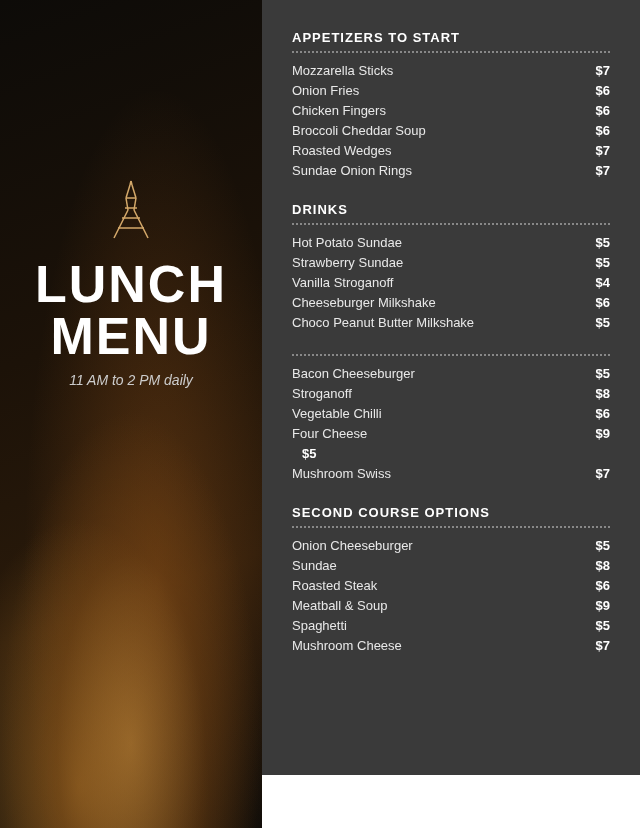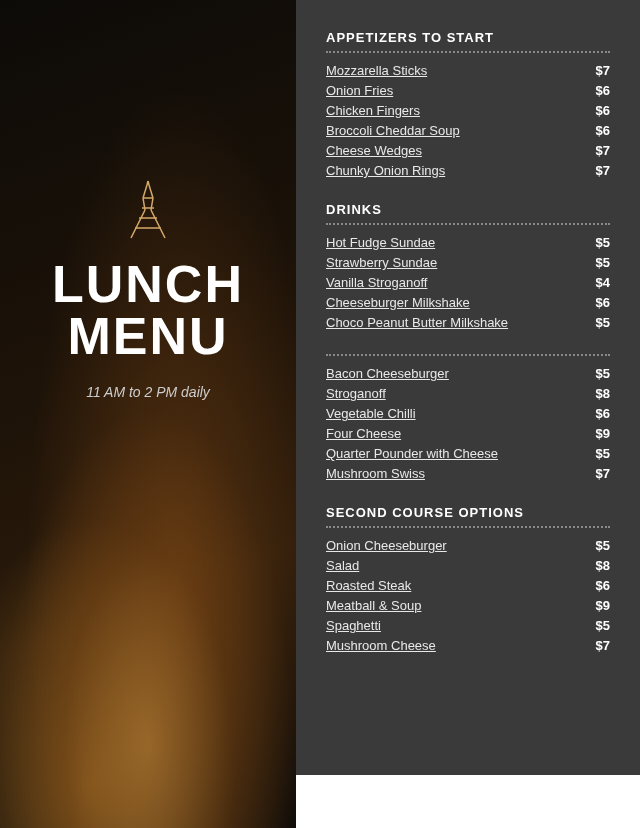--- a/index.html
+++ b/index.html
@@ -7,21 +7,21 @@
     body {
       width: 640px;
       height: 828px;
       font-family: 'Georgia', serif;
       display: flex;
       overflow: hidden;
     }
 
     
     .left-panel {
-      width: 296px;
+      width: 262px;
       height: 828px;
       position: relative;
       background: #1a1008;
       flex-shrink: 0;
       overflow: hidden;
     }
 
     .left-bg {
       position: absolute;
       inset: 0;
@@ -65,21 +65,21 @@
       color: #ffffff;
       text-align: center;
       line-height: 1;
       text-transform: uppercase;
       letter-spacing: 2px;
     }
 
     .menu-hours {
       color: #cccccc;
       font-size: 14px;
-      margin-top: 22px;
+      margin-top: 10px;
       font-family: 'Arial', sans-serif;
       font-style: italic;
     }
 
     
     .right-panel {
       flex: 1;
       height: 775px;
       background: #3a3a3a;
       padding: 30px 30px 20px 30px;
@@ -112,21 +112,20 @@
       justify-content: space-between;
       align-items: baseline;
       margin-bottom: 5px;
     }
 
     .item-name {
       font-family: 'Arial', sans-serif;
       font-size: 13px;
       color: #e8e8e8;
       font-weight: 400;
-      text-decoration: underline;
     }
 
     .item-price {
       font-family: 'Arial', sans-serif;
       font-size: 13px;
       font-weight: 700;
       color: #ffffff;
       flex-shrink: 0;
       margin-left: 10px;
     }
@@ -184,33 +183,33 @@
         </div>
         <div class="menu-item">
           <span class="item-name">Chicken Fingers</span>
           <span class="item-price">$6</span>
         </div>
         <div class="menu-item">
           <span class="item-name">Broccoli Cheddar Soup</span>
           <span class="item-price">$6</span>
         </div>
         <div class="menu-item">
-          <span class="item-name">Cheese Wedges</span>
-          <span class="item-price">$7</span>
-        </div>
-        <div class="menu-item">
-          <span class="item-name">Chunky Onion Rings</span>
+          <span class="item-name">Roasted Wedges</span>
+          <span class="item-price">$7</span>
+        </div>
+        <div class="menu-item">
+          <span class="item-name">Sundae Onion Rings</span>
           <span class="item-price">$7</span>
         </div>
       </div>
       <div class="section">
         <div class="section-title">DRINKS</div>
         <hr class="dotted-line">
         <div class="menu-item">
-          <span class="item-name">Hot Fudge Sundae</span>
+          <span class="item-name">Hot Potato Sundae</span>
           <span class="item-price">$5</span>
         </div>
         <div class="menu-item">
           <span class="item-name">Strawberry Sundae</span>
           <span class="item-price">$5</span>
         </div>
         <div class="menu-item">
           <span class="item-name">Vanilla Stroganoff</span>
           <span class="item-price">$4</span>
         </div>
@@ -235,37 +234,36 @@
         </div>
         <div class="menu-item">
           <span class="item-name">Vegetable Chilli</span>
           <span class="item-price">$6</span>
         </div>
         <div class="menu-item">
           <span class="item-name">Four Cheese</span>
           <span class="item-price">$9</span>
         </div>
         <div class="menu-item">
-          <span class="item-name">Quarter Pounder with Cheese</span>
           <span class="item-price">$5</span>
         </div>
         <div class="menu-item">
           <span class="item-name">Mushroom Swiss</span>
           <span class="item-price">$7</span>
         </div>
       </div>
       <div class="section">
         <div class="section-title">SECOND COURSE OPTIONS</div>
         <hr class="dotted-line">
         <div class="menu-item">
           <span class="item-name">Onion Cheeseburger</span>
           <span class="item-price">$5</span>
         </div>
         <div class="menu-item">
-          <span class="item-name">Salad</span>
+          <span class="item-name">Sundae</span>
           <span class="item-price">$8</span>
         </div>
         <div class="menu-item">
           <span class="item-name">Roasted Steak</span>
           <span class="item-price">$6</span>
         </div>
         <div class="menu-item">
           <span class="item-name">Meatball &amp; Soup</span>
           <span class="item-price">$9</span>
         </div>

